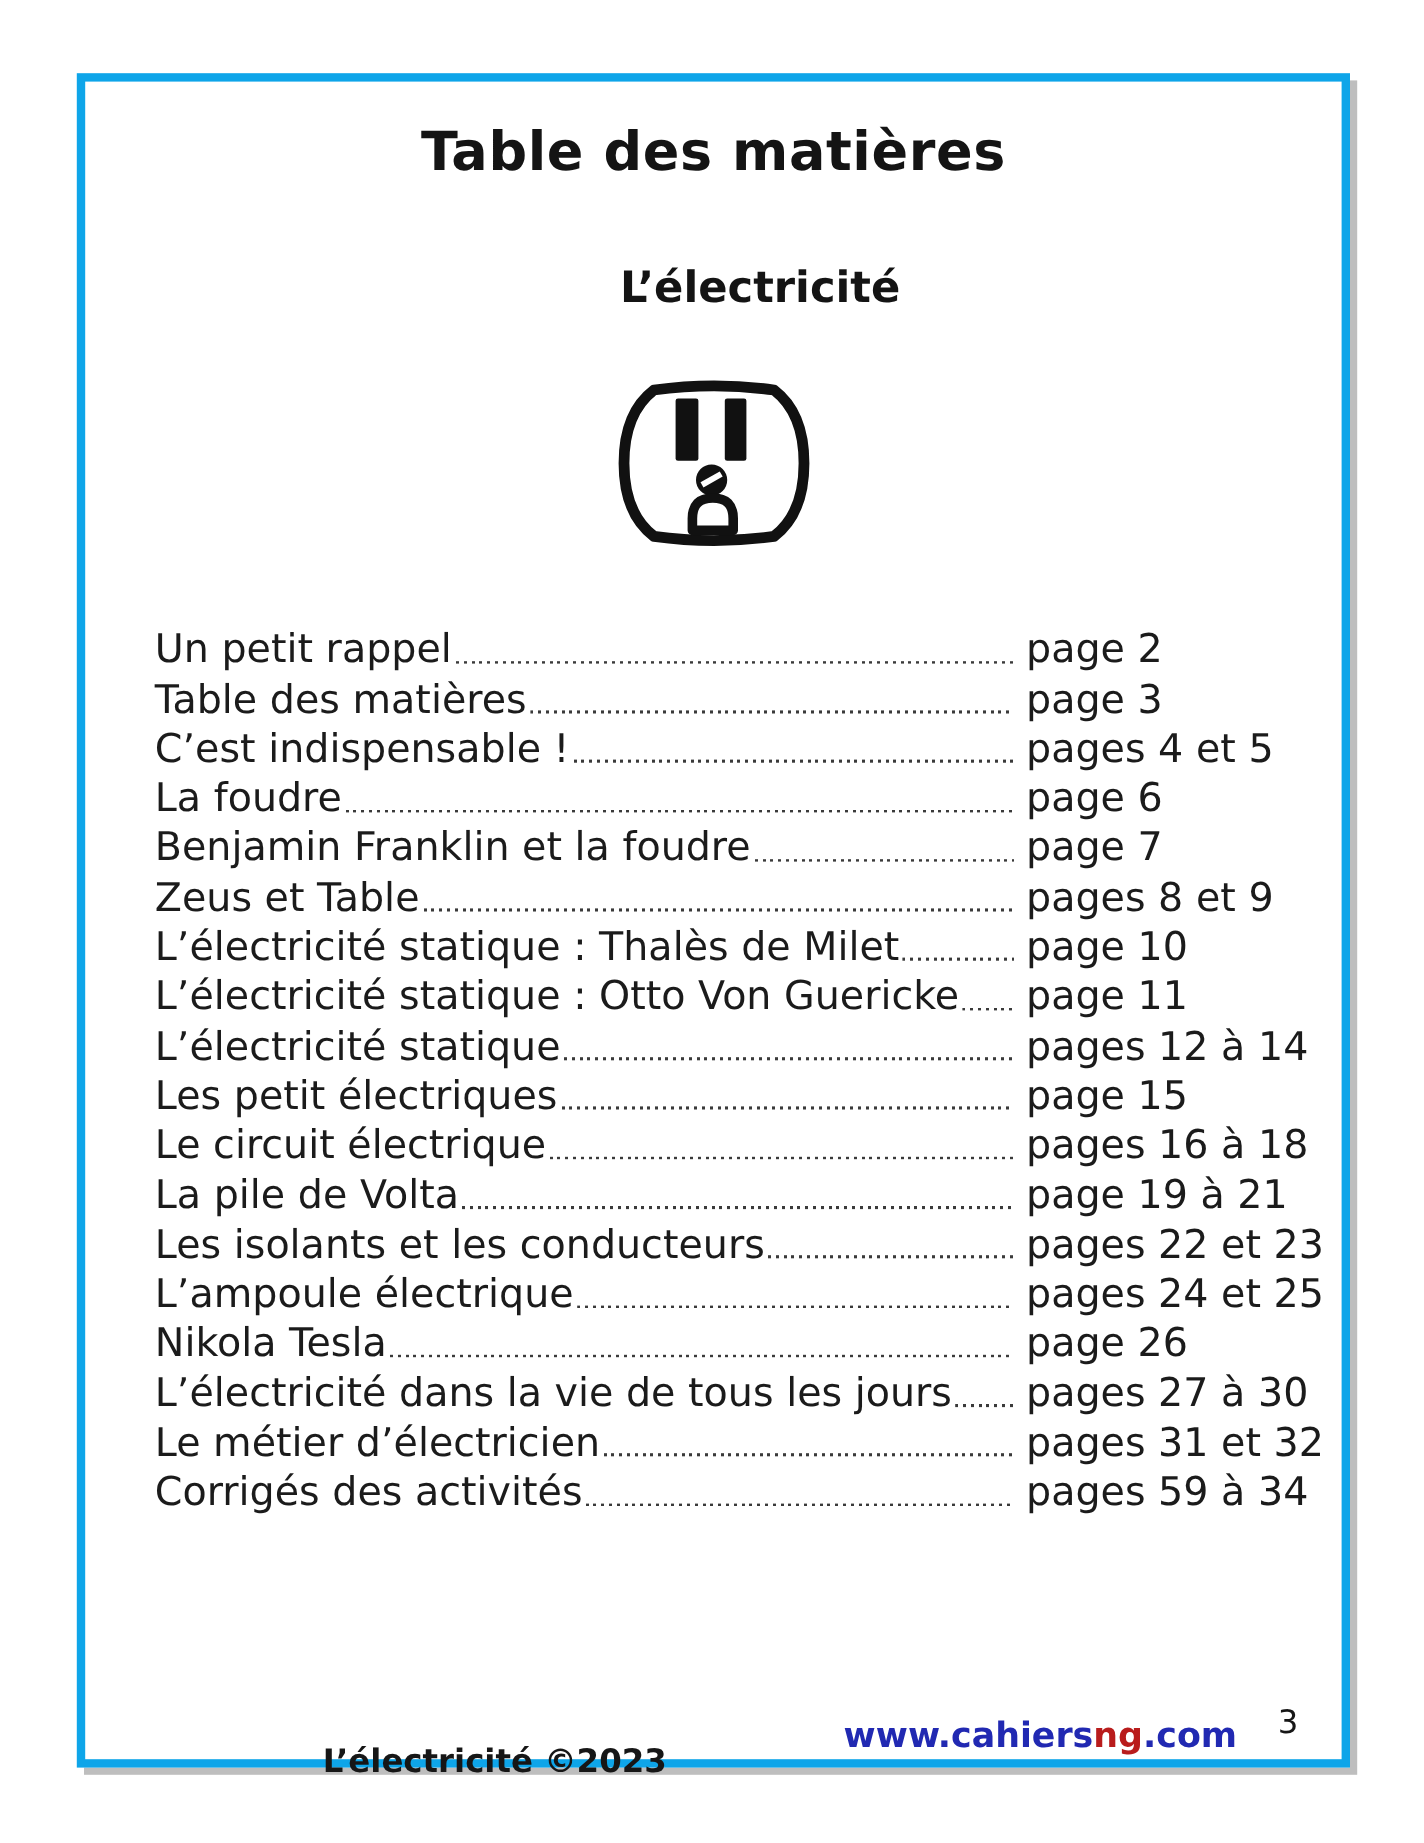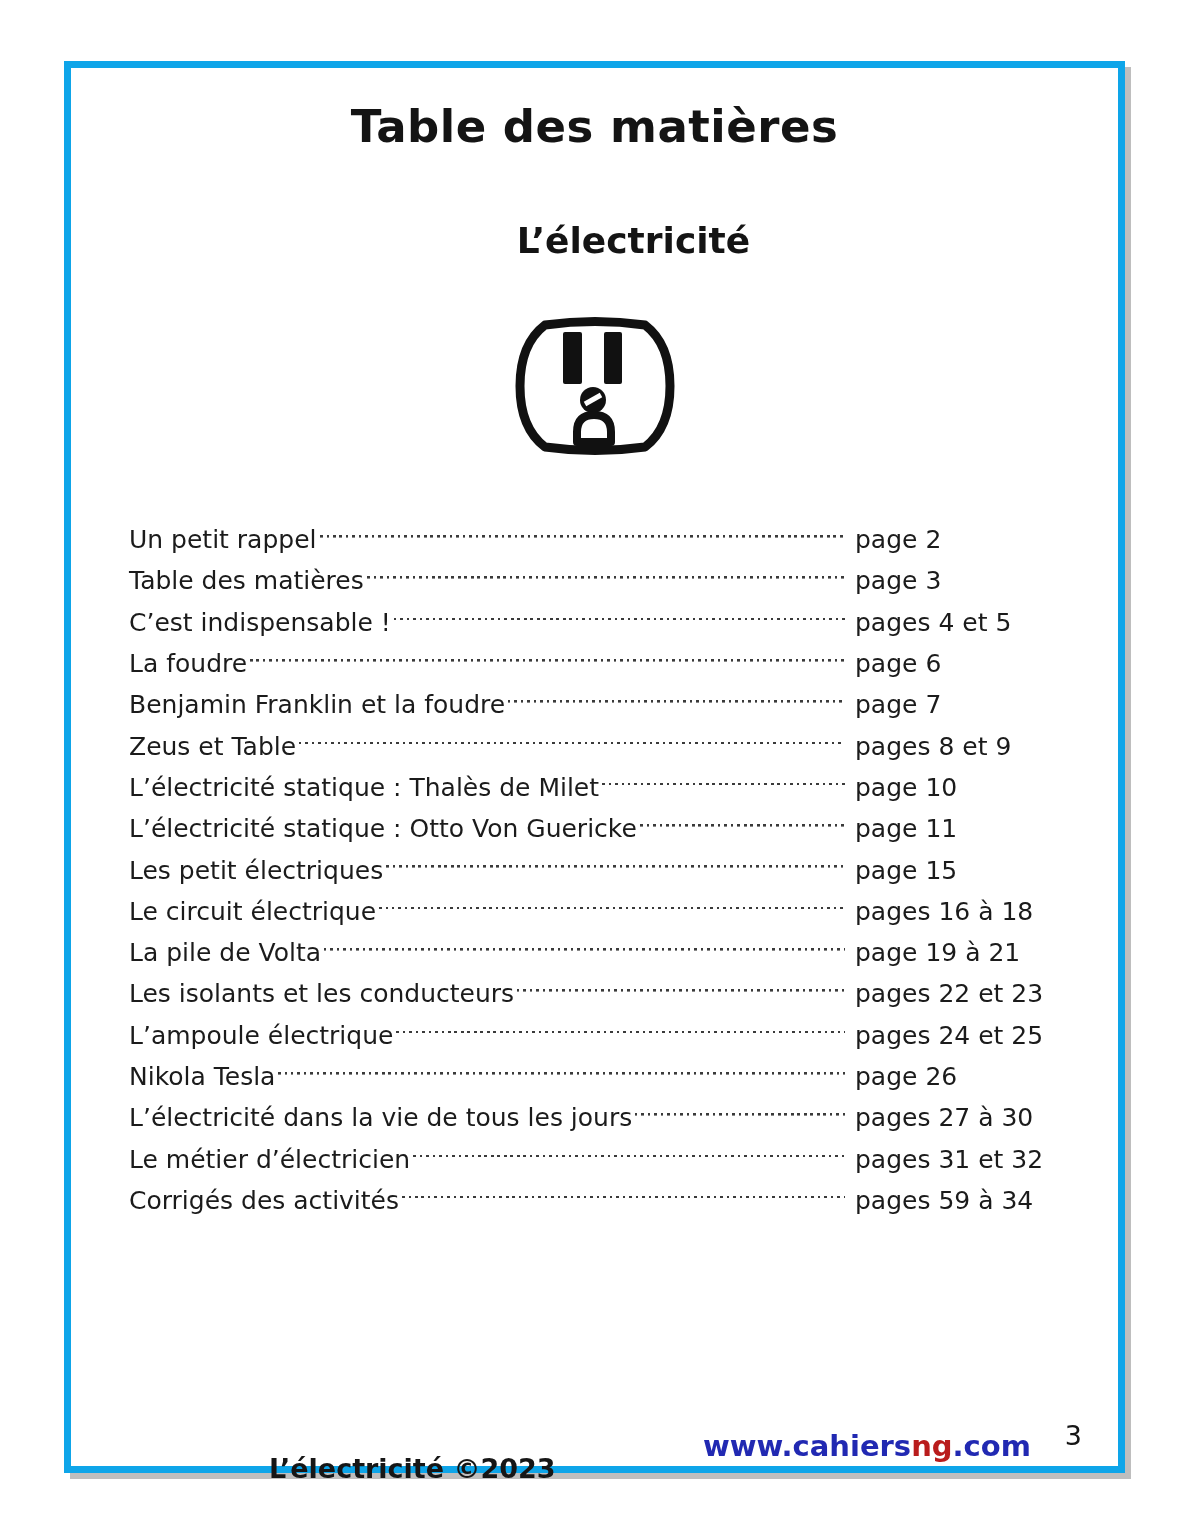--- a/index.html
+++ b/index.html
@@ -56,23 +56,23 @@
     height: 140px;
   }
   .toc {
     position: absolute;
     top: 451px;
     left: 58px;
     width: 922px;
   }
   .toc-row {
     display: flex;
-    align-items: center;
+    align-items: flex-end;
     height: 41.3px;
-    font-size: 25px;
+    font-size: 33px;
     white-space: nowrap;
   }
   .toc-label {
     flex: 0 0 auto;
   }
   .toc-dots {
     flex: 1 1 auto;
     height: 3px;
     margin: 0 10px 7px 3px;
     background-image: repeating-linear-gradient(to right, #3a3a3a 0 2.5px, transparent 2.5px 6.5px);
@@ -173,20 +173,25 @@
     <span class="toc-dots"></span>
     <span class="toc-pages">page 10</span>
   </div>
 
   <div class="toc-row">
     <span class="toc-label">L’électricité statique : Otto Von Guericke</span>
     <span class="toc-dots"></span>
     <span class="toc-pages">page 11</span>
   </div>
 
+  <div class="toc-row">
+    <span class="toc-label">L’électricité statique</span>
+    <span class="toc-dots"></span>
+    <span class="toc-pages">pages 12 à 14</span>
+  </div>
 
   <div class="toc-row">
     <span class="toc-label">Les petit électriques</span>
     <span class="toc-dots"></span>
     <span class="toc-pages">page 15</span>
   </div>
 
   <div class="toc-row">
     <span class="toc-label">Le circuit électrique</span>
     <span class="toc-dots"></span>

